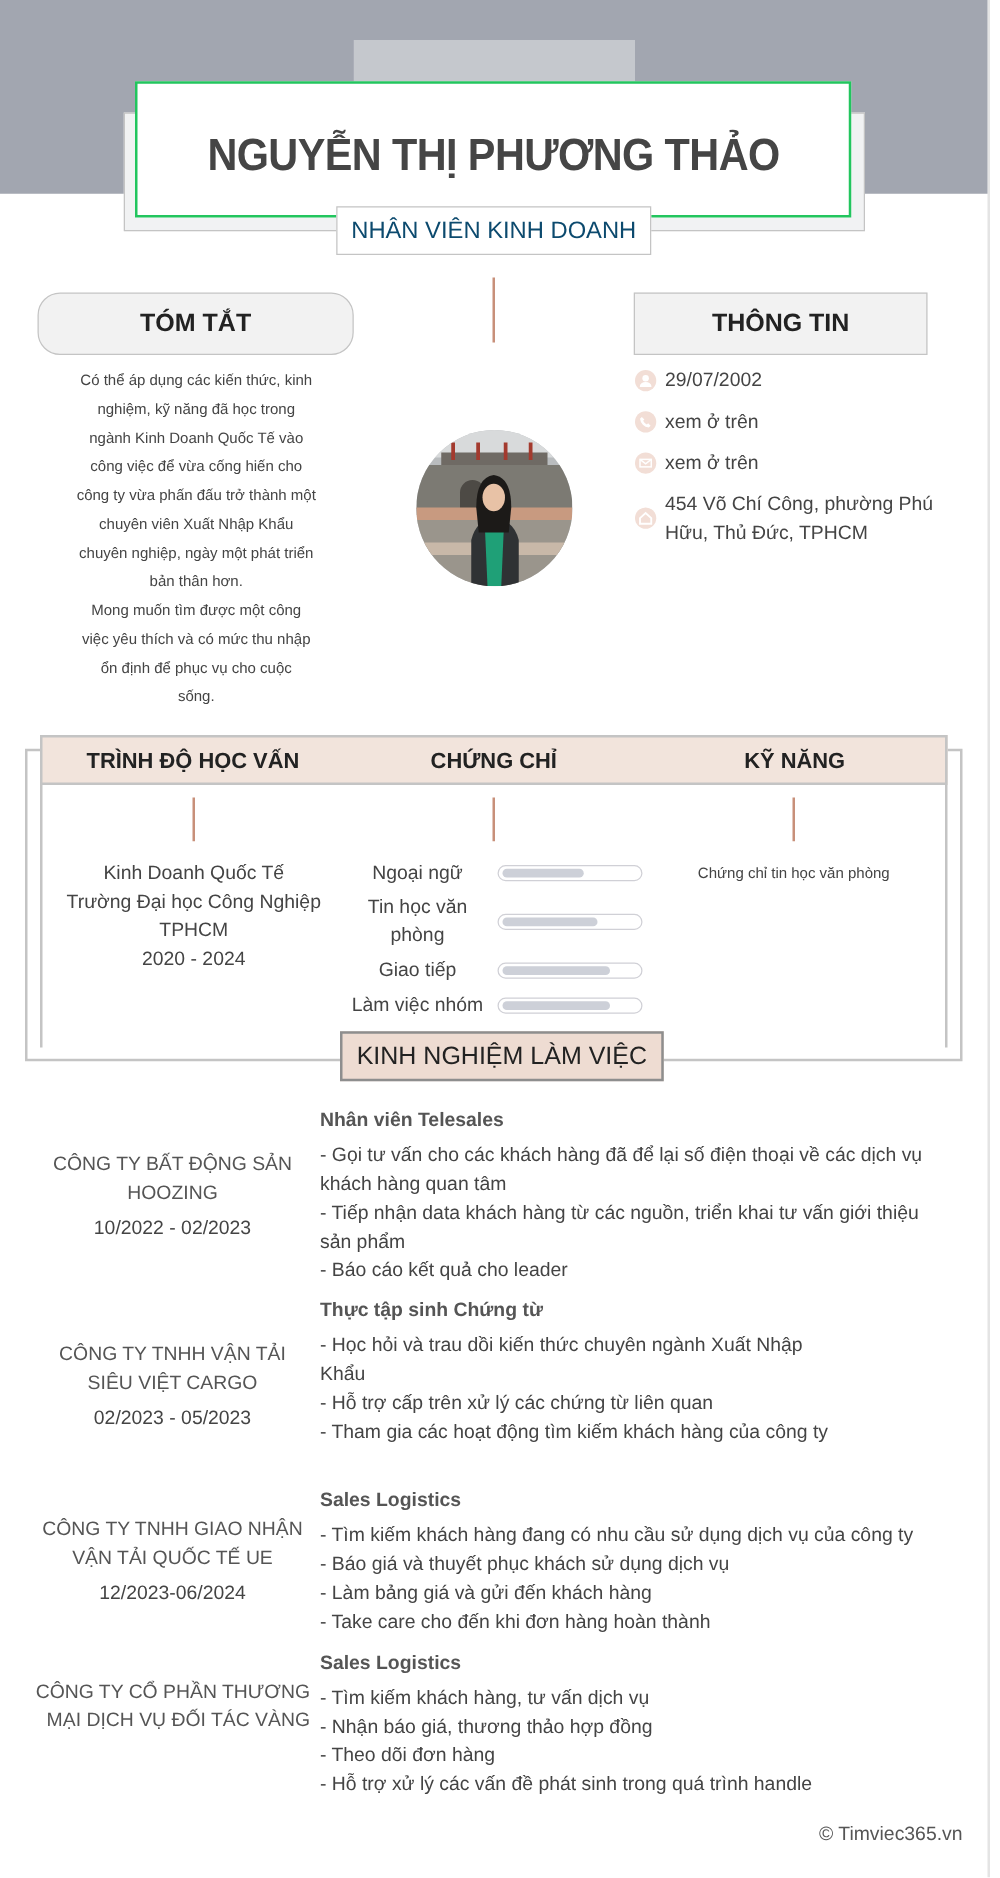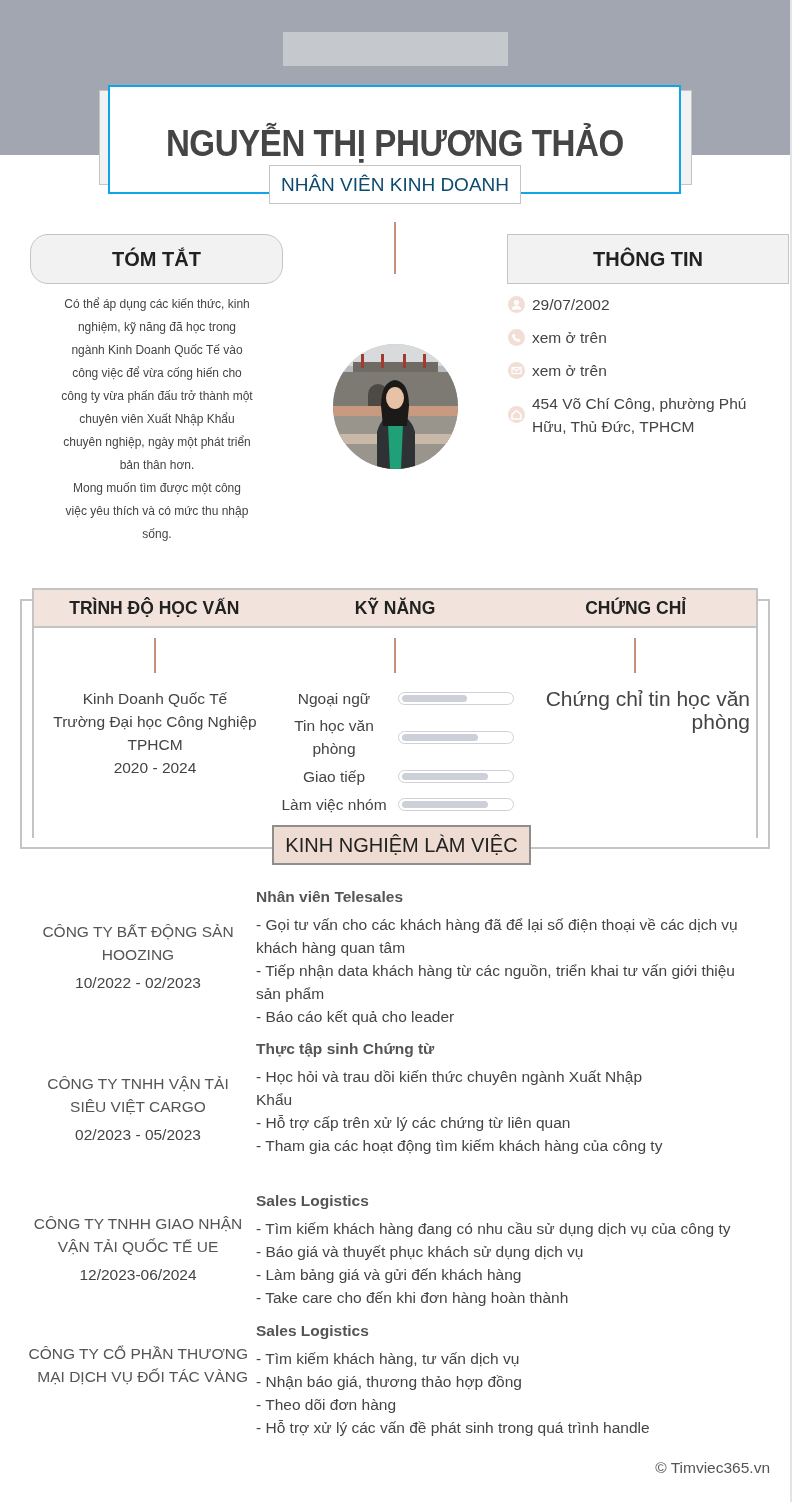--- a/index.html
+++ b/index.html
@@ -5,42 +5,42 @@
     * { box-sizing: border-box; margin: 0; padding: 0; }
     html, body { width: 800px; height: 1502px; background: #ffffff; overflow: hidden; }
     body { font-family: "Liberation Sans", sans-serif; color: #444; position: relative; }
     .page { position: relative; width: 800px; height: 1502px; }
     .right-edge { position: absolute; left: 790px; top: 0; width: 2px; height: 1502px; background: #e4e4e4; }
 
     
     .hdr-bg { position: absolute; left: 0; top: 0; width: 790px; height: 155px; background: #a2a6b0; }
     .hdr-tab { position: absolute; left: 283px; top: 32px; width: 225px; height: 34px; background: #c5c8cd; }
     .hdr-back { position: absolute; left: 99px; top: 90px; width: 593px; height: 95px; background: #f1f2f3; border: 1px solid #c4c4c4; }
-    .hdr-card { position: absolute; left: 108px; top: 65px; width: 573px; height: 109px; background: #fff; border: 2px solid #0ea5e9; display: flex; align-items: center; justify-content: center; margin-top: 20px; }
+    .hdr-card { position: absolute; left: 108px; top: 65px; width: 573px; height: 109px; background: #fff; border: 2px solid #22c55e; display: flex; align-items: center; justify-content: center; }
     .name { font-size: 36px; font-weight: 700; color: #454545; letter-spacing: -0.5px; transform: scaleX(0.92); white-space: nowrap; margin-top: 8px; }
     .job { position: absolute; left: 269px; top: 165px; width: 252px; height: 39px; background: #fff; border: 1px solid #c4c4c4; display: flex; align-items: center; justify-content: center; font-size: 19px; color: #0c4a6e; white-space: nowrap; }
 
     
     .sec-box { position: absolute; height: 50px; background: #f2f2f2; border: 1px solid #c4c4c4; display: flex; align-items: center; justify-content: center; font-size: 20px; font-weight: 700; color: #222; }
     .accent-line { position: absolute; width: 2px; background: #c8907a; }
 
     .summary { position: absolute; left: 28px; top: 293px; width: 258px; text-align: center; font-size: 12px; line-height: 23px; color: #444; }
     .avatar { position: absolute; left: 333px; top: 344px; width: 125px; height: 125px; border-radius: 50%; overflow: hidden; }
     .info-list { position: absolute; left: 508px; top: 293px; width: 260px; }
     .info-item { display: flex; align-items: flex-start; font-size: 15.5px; line-height: 23px; color: #444; margin-bottom: 10px; }
     .info-icon { width: 17px; height: 17px; border-radius: 50%; background: #f2ded6; flex: 0 0 17px; margin-right: 7px; margin-top: 3px; position: relative; }
     .info-item.addr .info-icon { margin-top: 14px; }
 
     
     .outer-bracket { position: absolute; left: 20px; top: 599px; width: 750px; height: 250px; border: 2px solid #c4c4c4; border-bottom-width: 2px; }
     .inner-box { position: absolute; left: 32px; top: 588px; width: 726px; height: 250px; border-left: 2px solid #c4c4c4; border-right: 2px solid #c4c4c4; background: #fff; }
     .tri-head { position: absolute; left: 32px; top: 588px; width: 726px; height: 40px; background: #f2e4dc; border: 2px solid #c4c4c4; display: flex; }
     .tri-head div { flex: 1; display: flex; align-items: center; justify-content: center; font-size: 17.5px; font-weight: 700; color: #222; }
     .edu { position: absolute; left: 40px; top: 687px; width: 230px; text-align: center; font-size: 15.5px; line-height: 23px; color: #444; }
-    .cert { position: absolute; left: 520px; top: 687px; width: 230px; text-align: right; font-size: 21px; line-height: 23px; color: #444; }
+    .cert { position: absolute; left: 520px; top: 687px; width: 230px; text-align: center; font-size: 12px; line-height: 23px; color: #444; }
     .skill-row { position: absolute; left: 276px; width: 240px; display: flex; align-items: center; }
     .skill-label { width: 116px; text-align: center; font-size: 15.5px; line-height: 23px; color: #444; }
     .skill-track { width: 116px; height: 13px; border: 1px solid #d0d0d6; border-radius: 7px; margin-left: 6px; padding: 2px 3px; }
     .skill-fill { height: 7px; border-radius: 4px; background: #cdd0d8; }
 
     .exp-title { position: absolute; left: 272px; top: 825px; width: 259px; height: 40px; background: #eedcd2; border: 2px solid #8e8e8e; display: flex; align-items: center; justify-content: center; font-size: 20px; color: #222; white-space: nowrap; }
     .company { position: absolute; left: 28px; width: 220px; text-align: center; font-size: 15.5px; line-height: 23px; color: #444; }
     .company .cname { font-weight: 400; color: #555; text-transform: uppercase; }
     .company .cdate { margin-top: 5px; }
     .role { position: absolute; left: 256px; width: 500px; }
@@ -68,20 +68,21 @@
     <div>Có thể áp dụng các kiến thức, kinh</div>
     <div>nghiệm, kỹ năng đã học trong</div>
     <div>ngành Kinh Doanh Quốc Tế vào</div>
     <div>công việc để vừa cống hiến cho</div>
     <div>công ty vừa phấn đấu trở thành một</div>
     <div>chuyên viên Xuất Nhập Khẩu</div>
     <div>chuyên nghiệp, ngày một phát triển</div>
     <div>bản thân hơn.</div>
     <div>Mong muốn tìm được một công</div>
     <div>việc yêu thích và có mức thu nhập</div>
+    <div>ổn định để phục vụ cho cuộc</div>
     <div>sống.</div>
   </div>
 
   <div class="accent-line" style="left:394px; top:222px; height:52px;"></div>
   <div class="avatar">
     <svg width="125" height="125" viewBox="0 0 125 125">
       <rect width="125" height="125" fill="#b9bcbe"></rect>
       <rect x="0" y="0" width="125" height="22" fill="#d8dadb"></rect>
       <rect x="20" y="18" width="85" height="10" fill="#6f6a64"></rect>
       <rect x="28" y="10" width="3" height="14" fill="#a33a2e"></rect>
@@ -93,21 +94,21 @@
       <rect x="0" y="62" width="125" height="10" fill="#c89a80"></rect>
       <rect x="0" y="72" width="125" height="53" fill="#9a958c"></rect>
       <rect x="0" y="90" width="125" height="10" fill="#c8b8a8"></rect>
       <path d="M44 125 L44 88 Q48 72 62 70 Q78 72 82 88 L82 125 Z" fill="#2f3234"></path>
       <path d="M55 80 L70 80 L68 125 L57 125 Z" fill="#1fa077"></path>
       <path d="M48 62 Q48 38 62 36 Q76 38 76 62 L74 82 L50 82 Z" fill="#1c1a18"></path>
       <ellipse cx="62" cy="54" rx="9" ry="11" fill="#e8c2a6"></ellipse>
     </svg>
   </div>
 
-  <div class="sec-box" style="left:507px; top:234px; width:282px;">THÔNG TIN</div>
+  <div class="sec-box" style="left:507px; top:234px; width:235px;">THÔNG TIN</div>
   <div class="info-list">
     <div class="info-item">
       <span class="info-icon">
         <svg width="17" height="17" viewBox="0 0 17 17">
             <circle cx="8.5" cy="6.5" r="2.6" fill="#fff"></circle>
             <path d="M3.8 13.5 a4.7 4 0 0 1 9.4 0 z" fill="#fff"></path>
           </svg>
       </span>
       <span>29/07/2002</span>
     </div>
@@ -135,22 +136,22 @@
           </svg>
       </span>
       <span>454 Võ Chí Công, phường Phú Hữu, Thủ Đức, TPHCM</span>
     </div>
   </div>
 
   <div class="outer-bracket"></div>
   <div class="inner-box"></div>
   <div class="tri-head">
     <div>TRÌNH ĐỘ HỌC VẤN</div>
+    <div>CHỨNG CHỈ</div>
     <div>KỸ NĂNG</div>
-    <div>CHỨNG CHỈ</div>
   </div>
   <div class="accent-line" style="left:154px; top:638px; height:35px;"></div>
   <div class="accent-line" style="left:394px; top:638px; height:35px;"></div>
   <div class="accent-line" style="left:634px; top:638px; height:35px;"></div>
 
   <div class="edu">
     <div>Kinh Doanh Quốc Tế</div>
     <div>Trường Đại học Công Nghiệp TPHCM</div>
     <div>2020 - 2024</div>
   </div>

